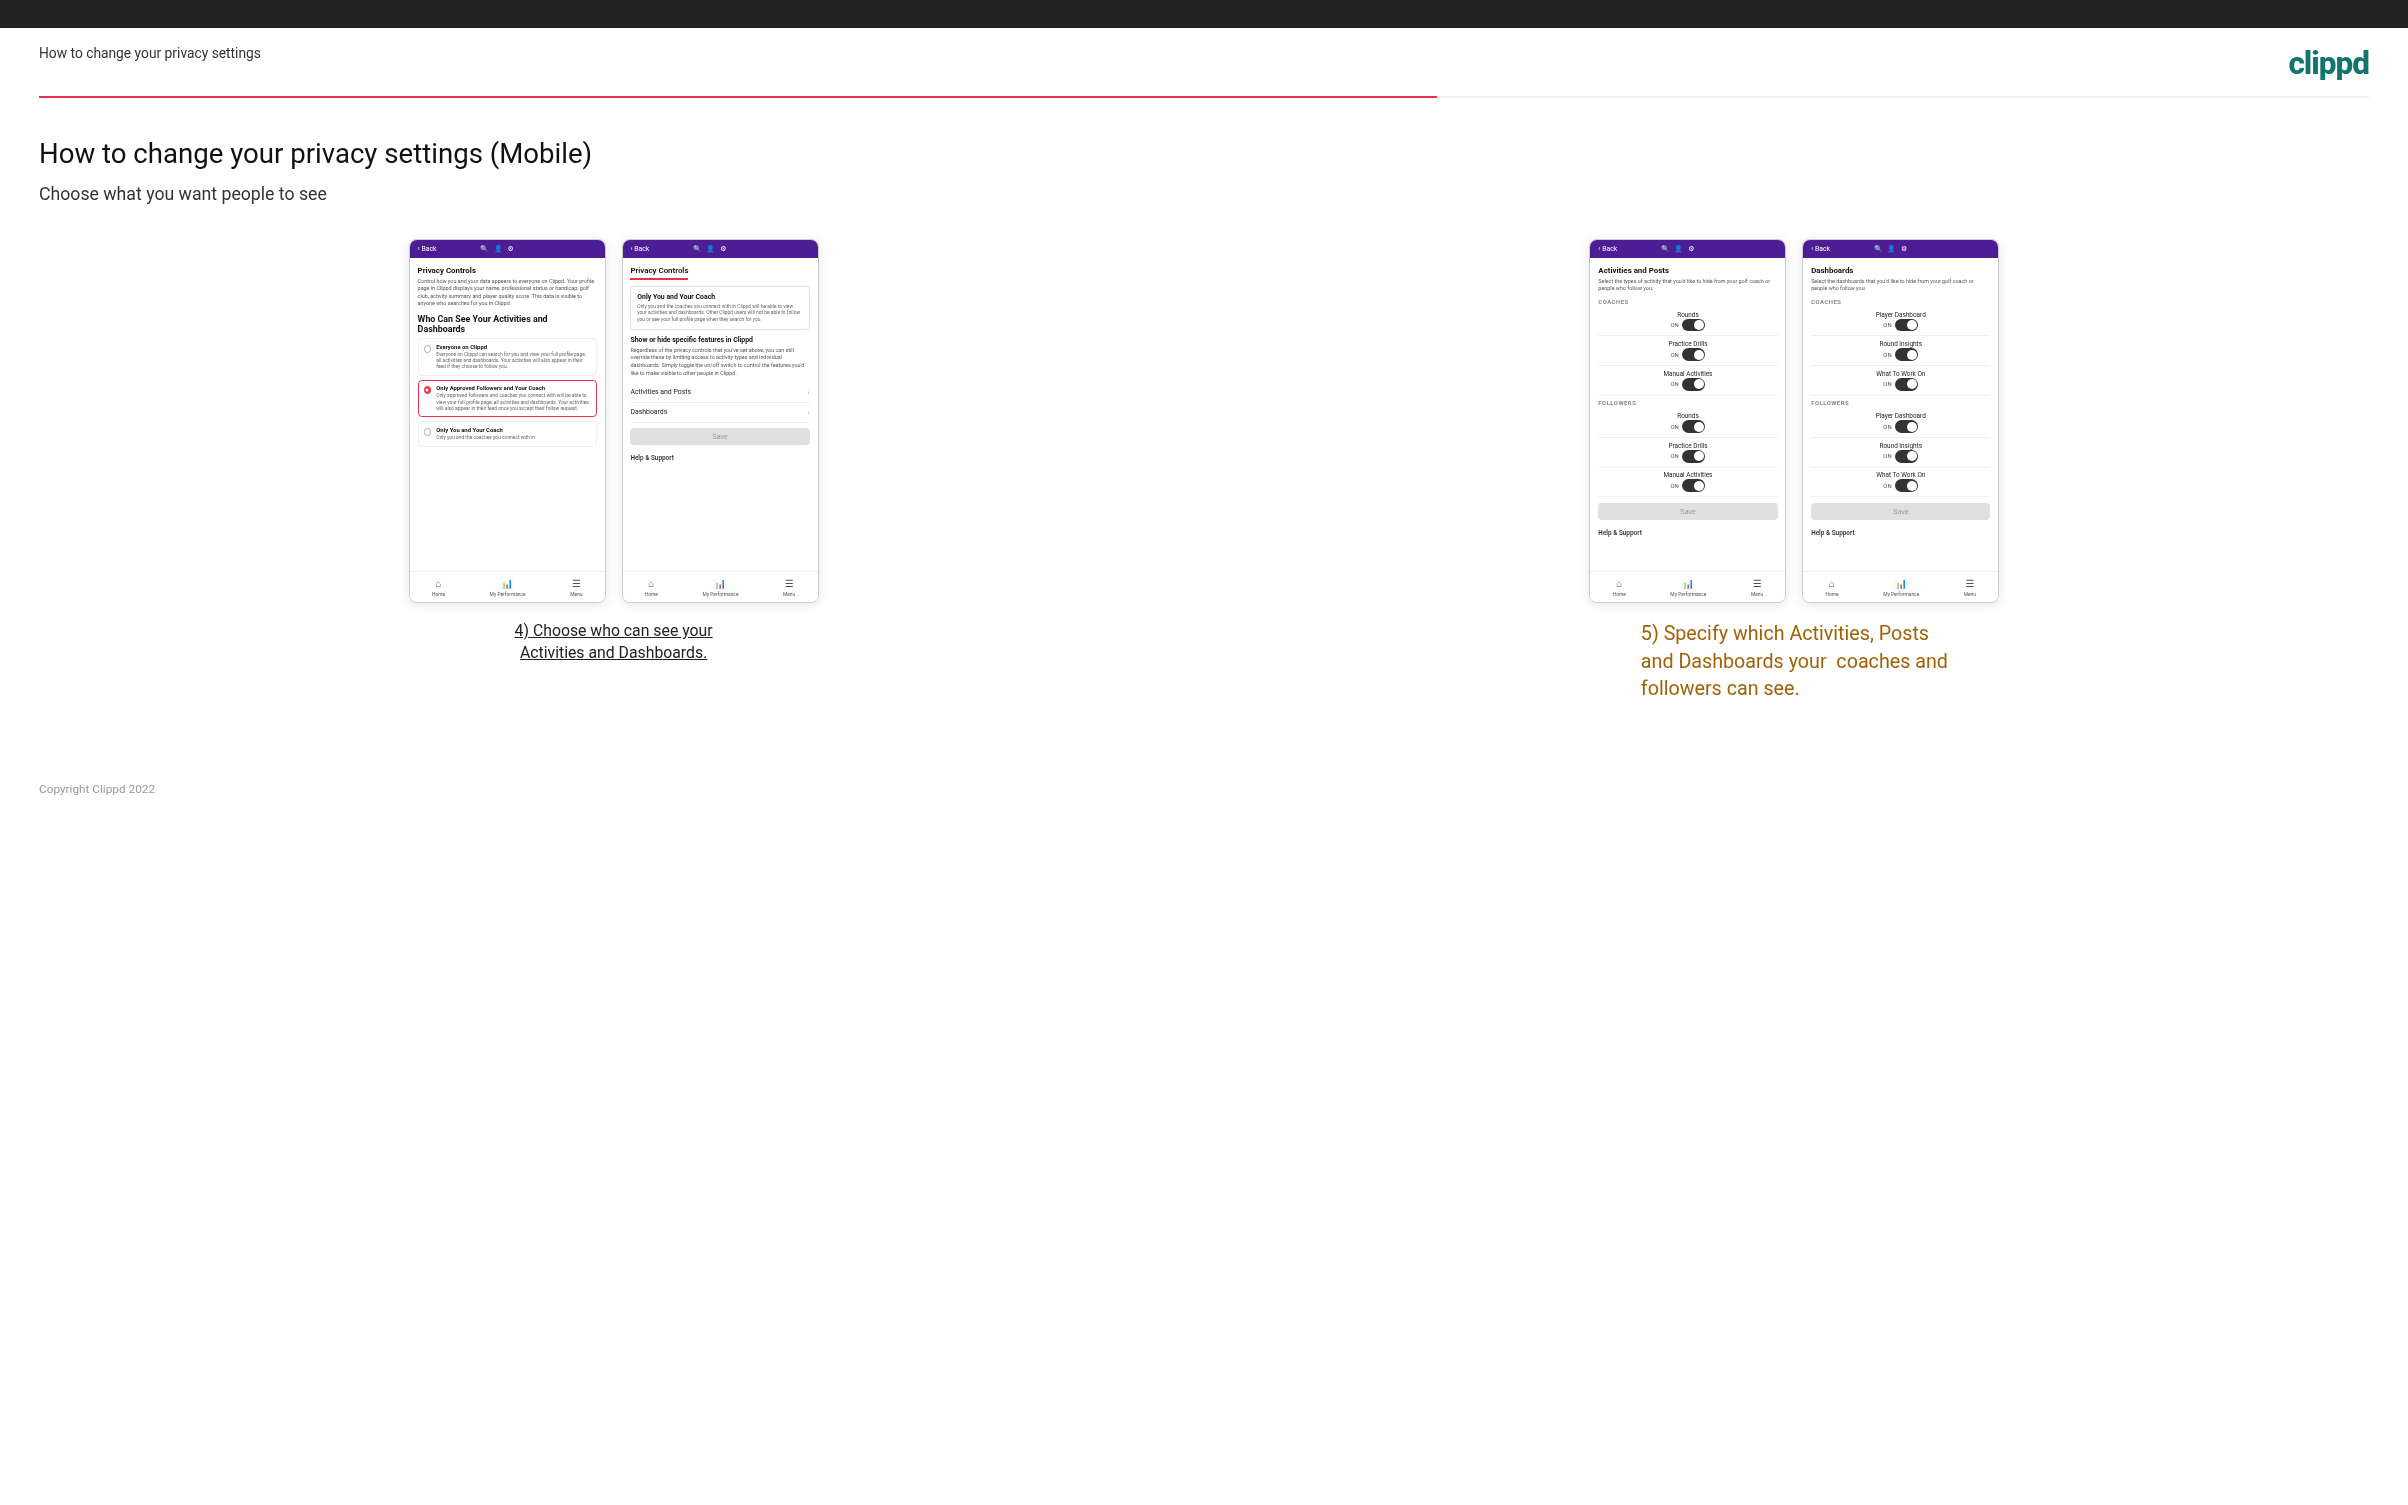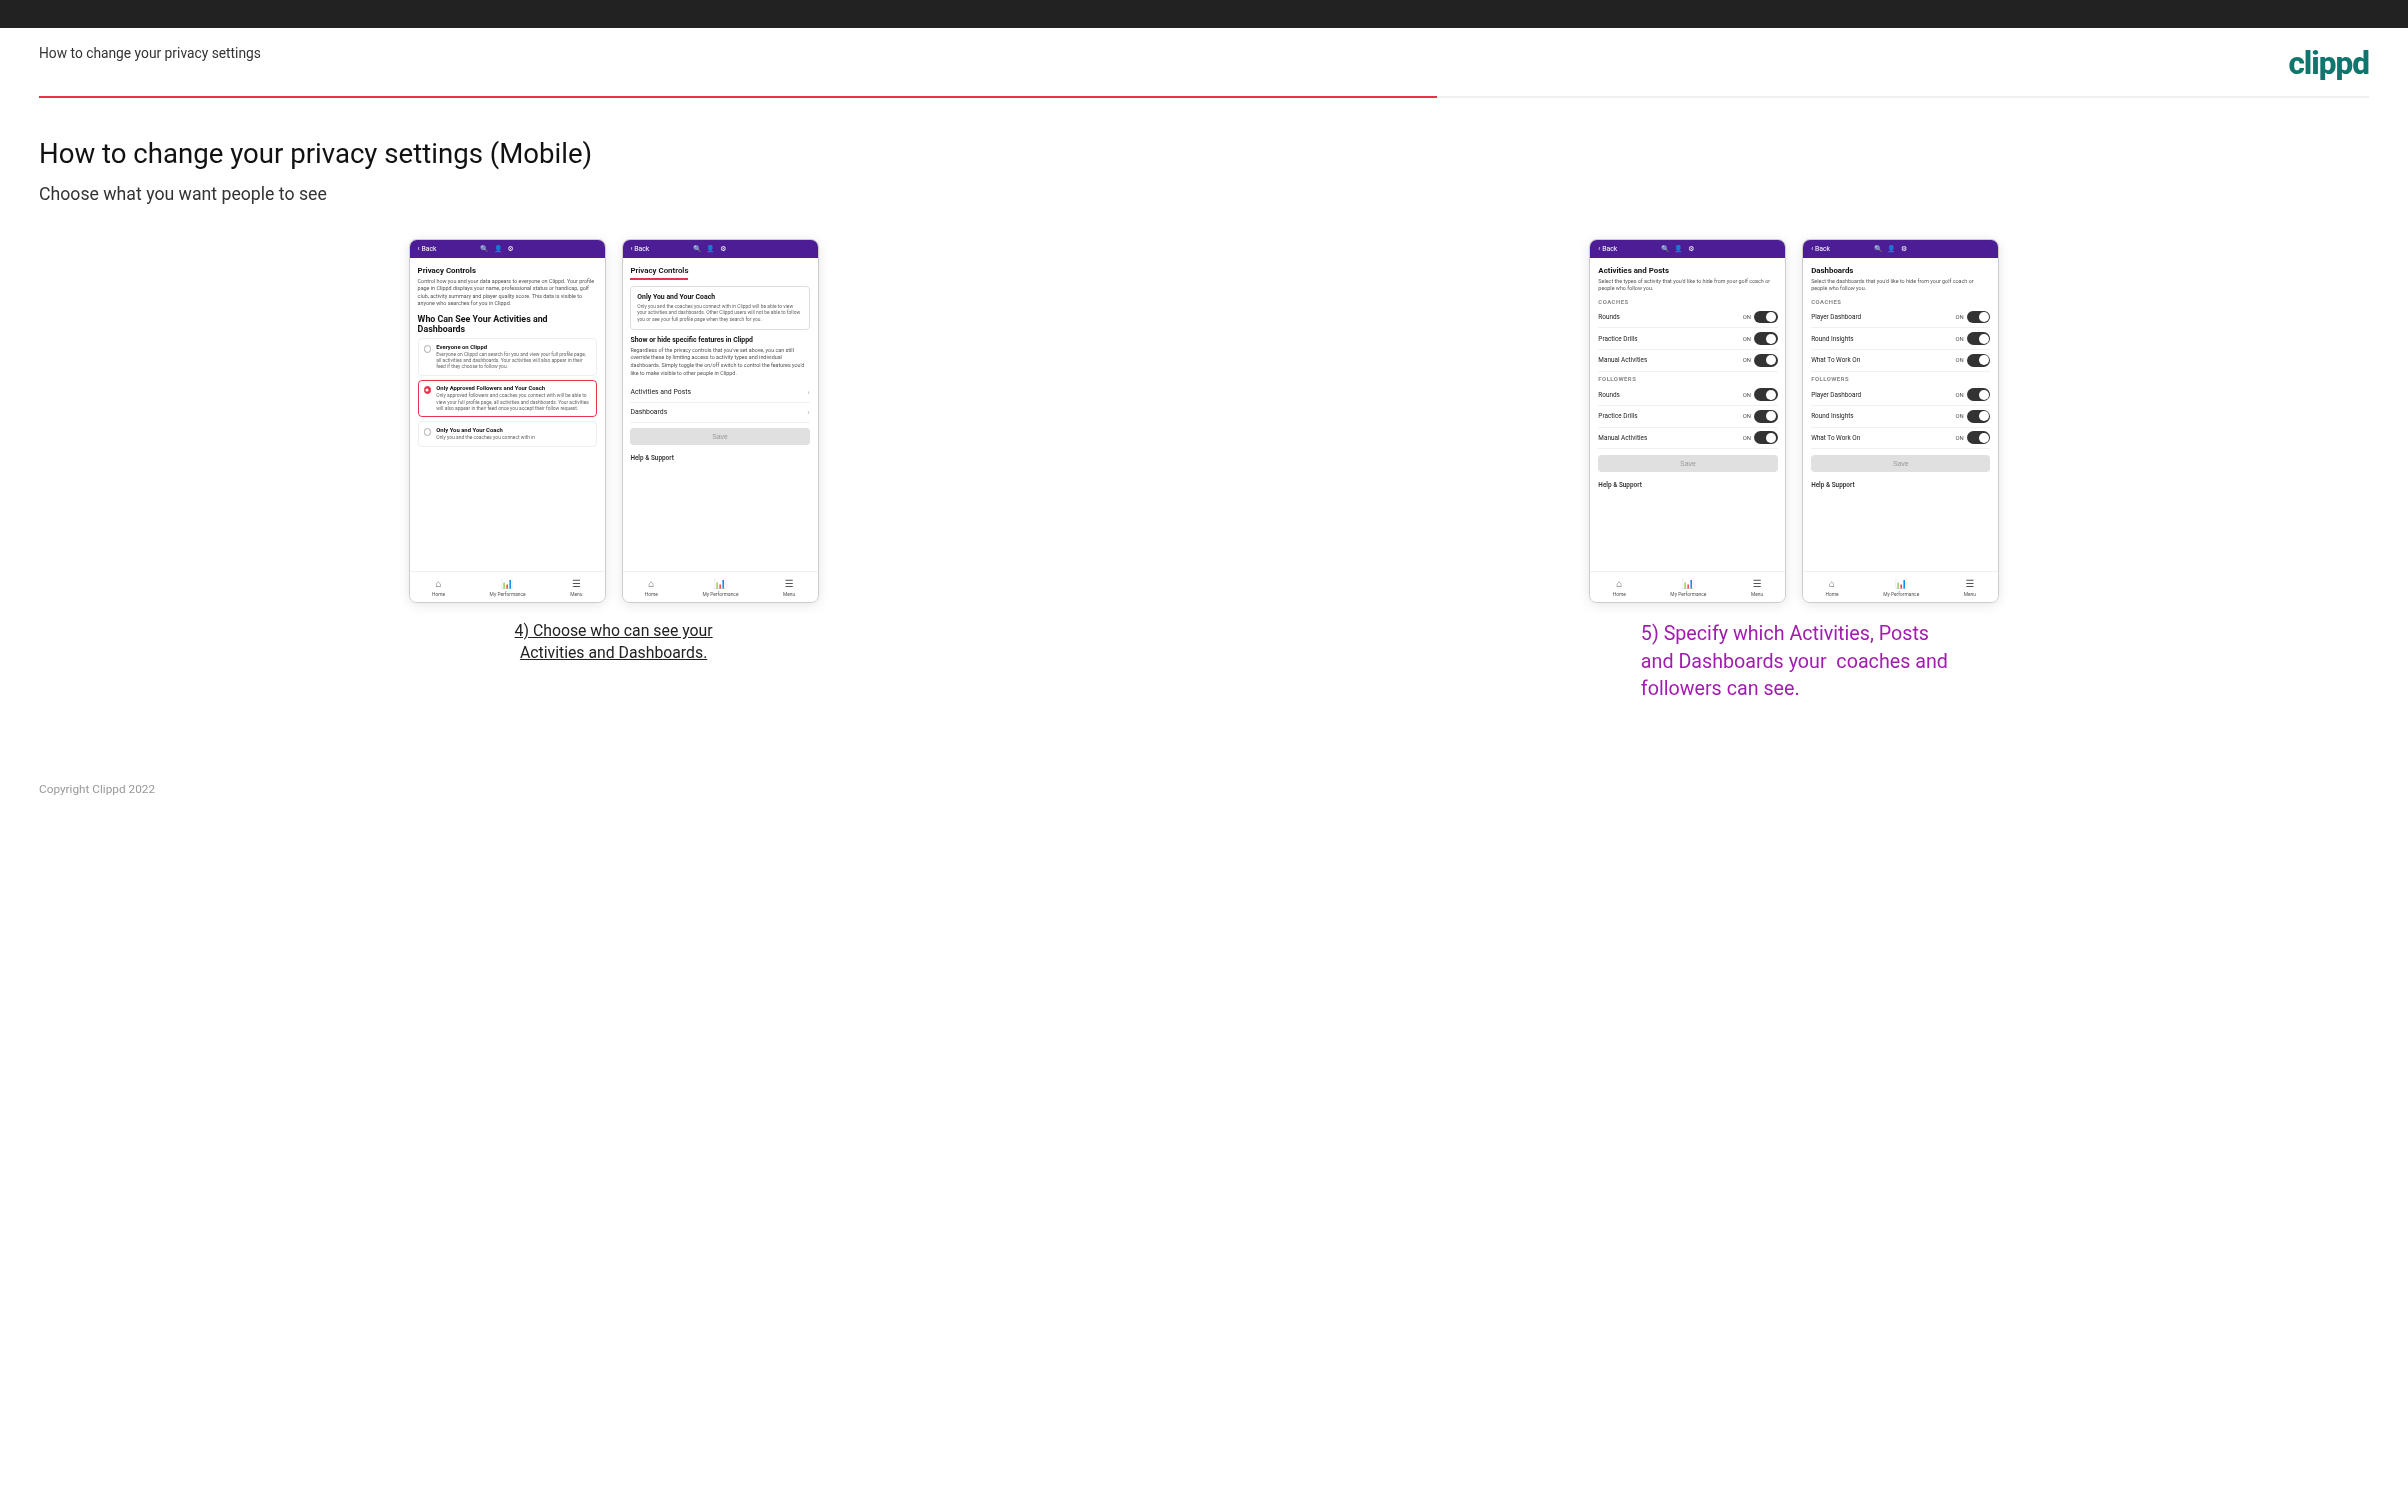--- a/index.html
+++ b/index.html
@@ -243,23 +243,23 @@
     }
     .menu-row-arrow {
       font-size: 7.9px;
       color: #aaa;
     }
 
     
     .toggle-row {
       display: flex;
       align-items: center;
-      justify-content: space-between;
       padding: 3.9px 0;
       border-bottom: 1px solid #f0f0f0;
+      flex-direction: column;
     }
     .toggle-label {
       font-size: 6.4px;
       color: #222;
     }
     .toggle {
       display: flex;
       align-items: center;
       gap: 3px;
     }
@@ -338,21 +338,21 @@
       color: #222;
       margin-top: 17.7px;
       max-width: 374px;
       line-height: 1.4;
       text-decoration: underline;
     }
 
     .caption-large {
       text-align: left;
       font-size: 19.7px;
-      color: #a21caf;
+      color: #a16207;
       margin-top: 17.7px;
       max-width: 473px;
       line-height: 1.4;
     }
 
     
     .coaches-label {
       font-size: 5.9px;
       font-weight: 700;
       color: #888;

